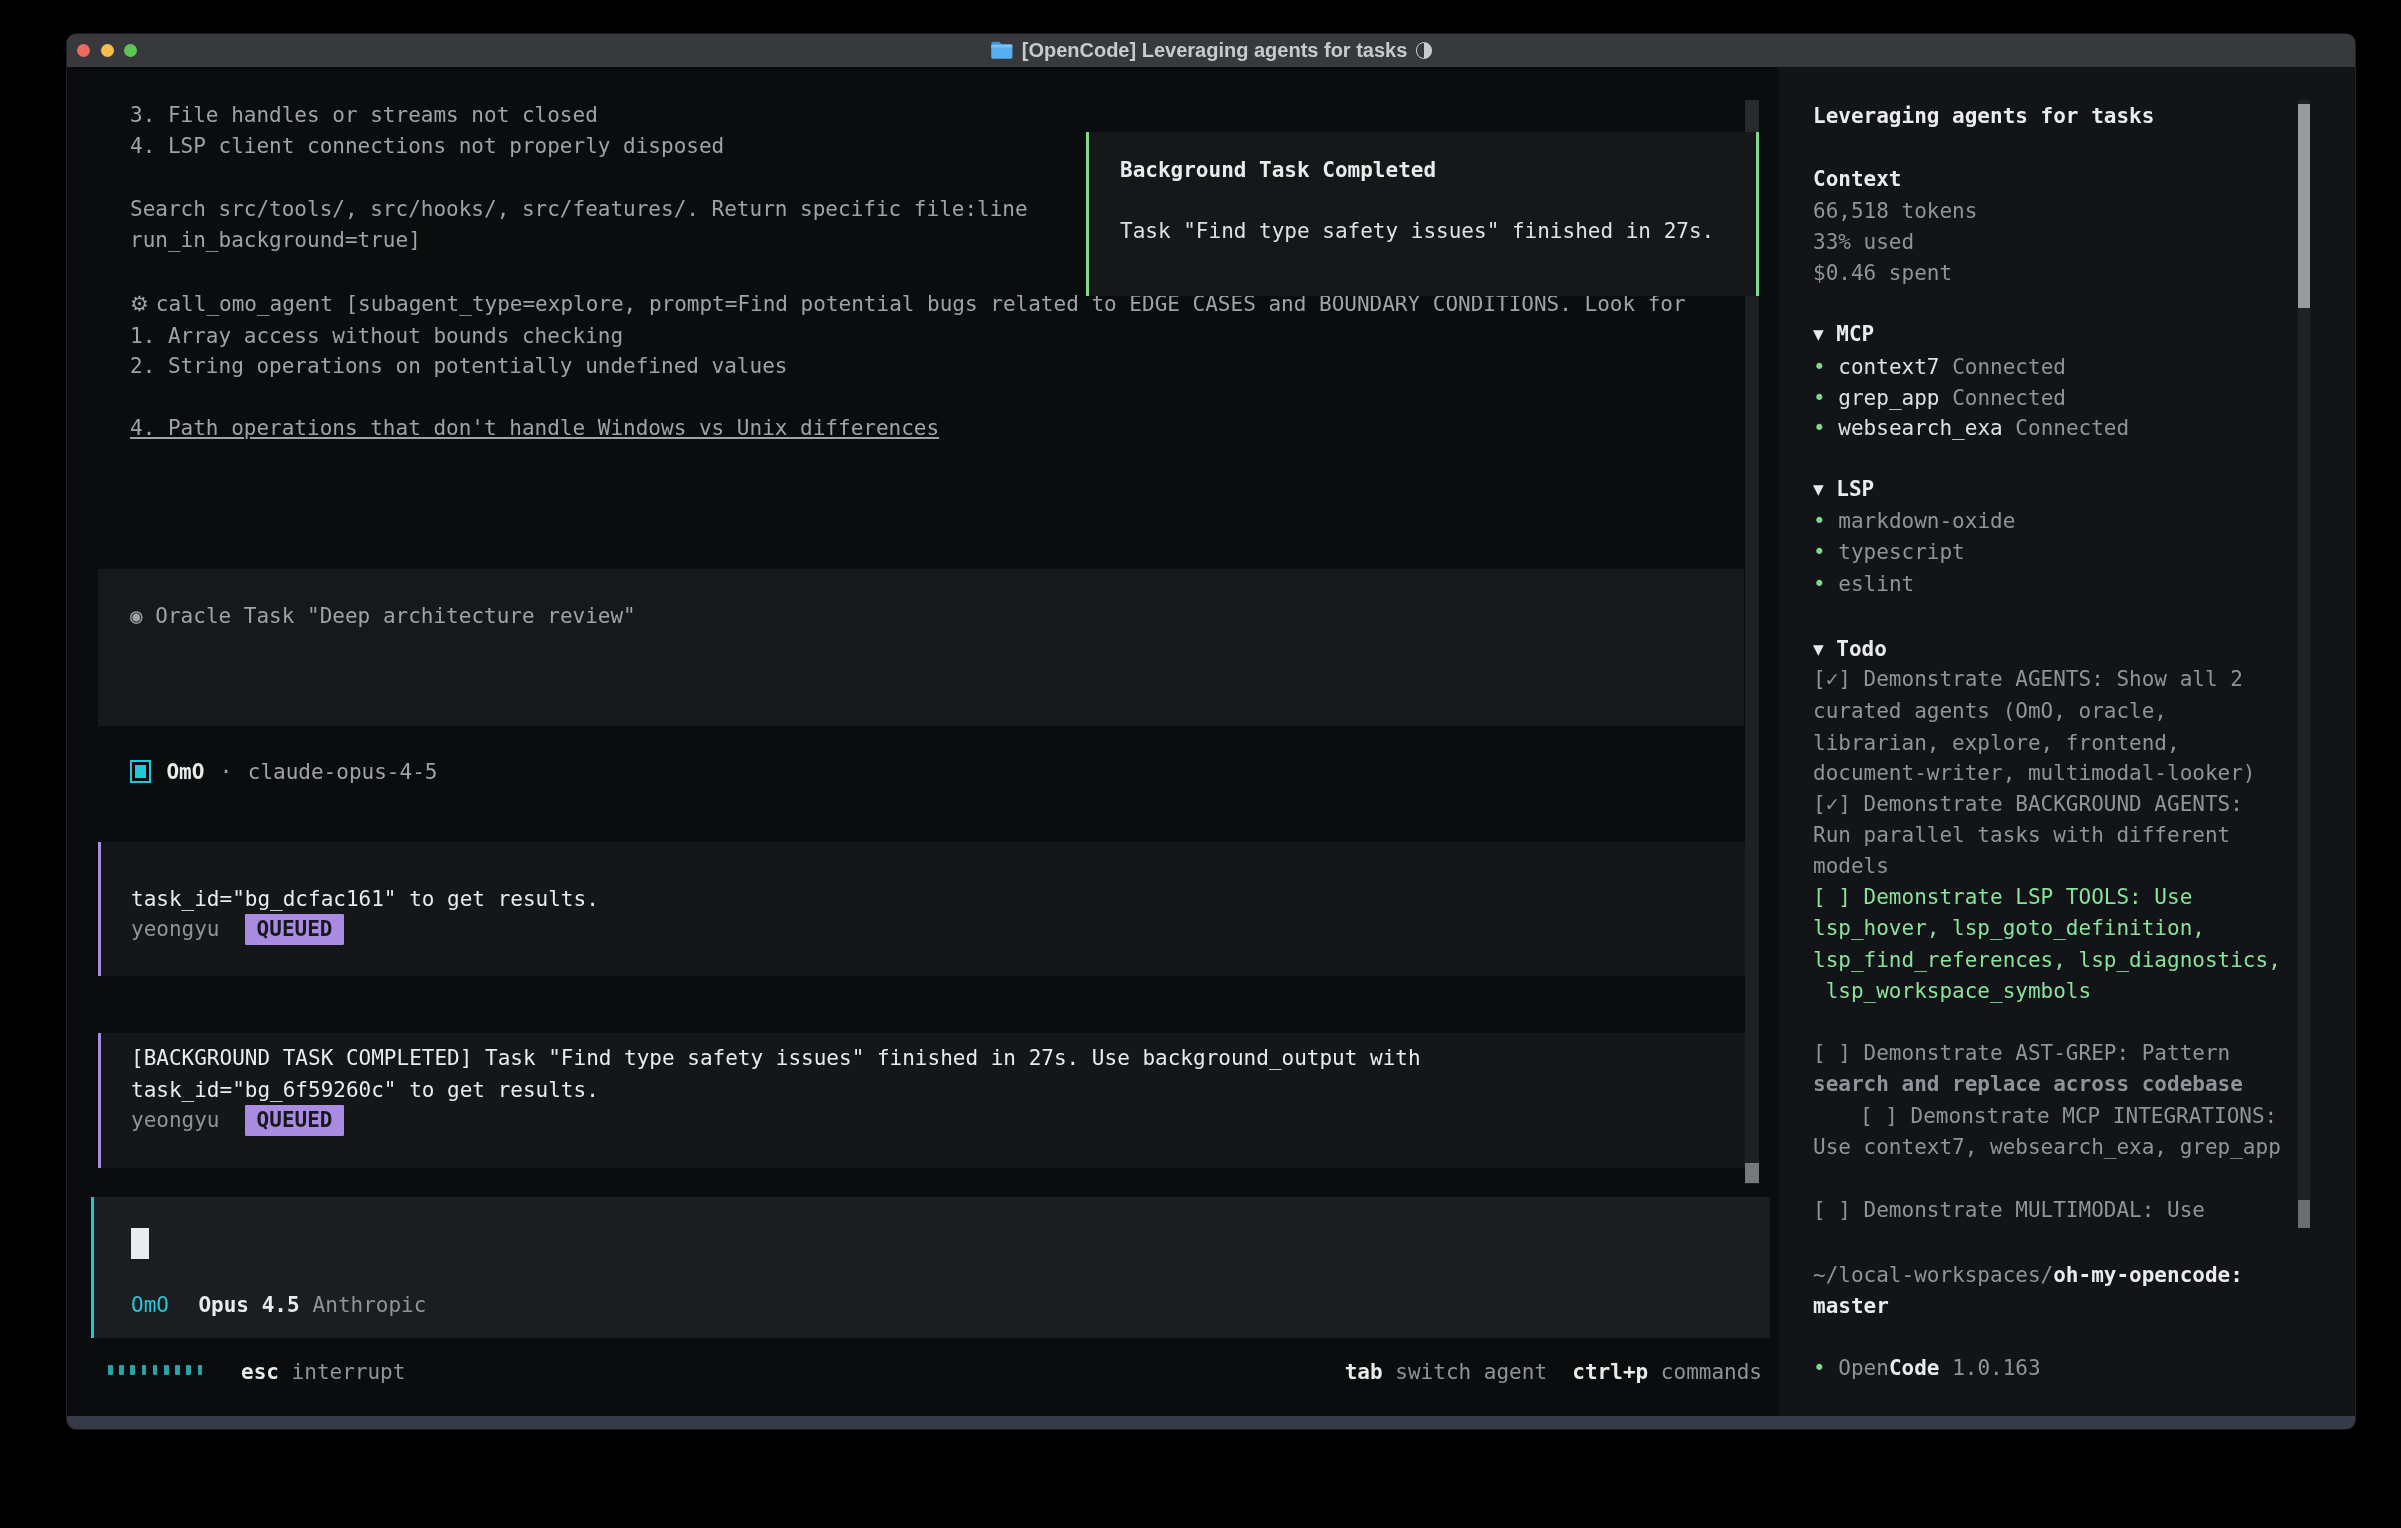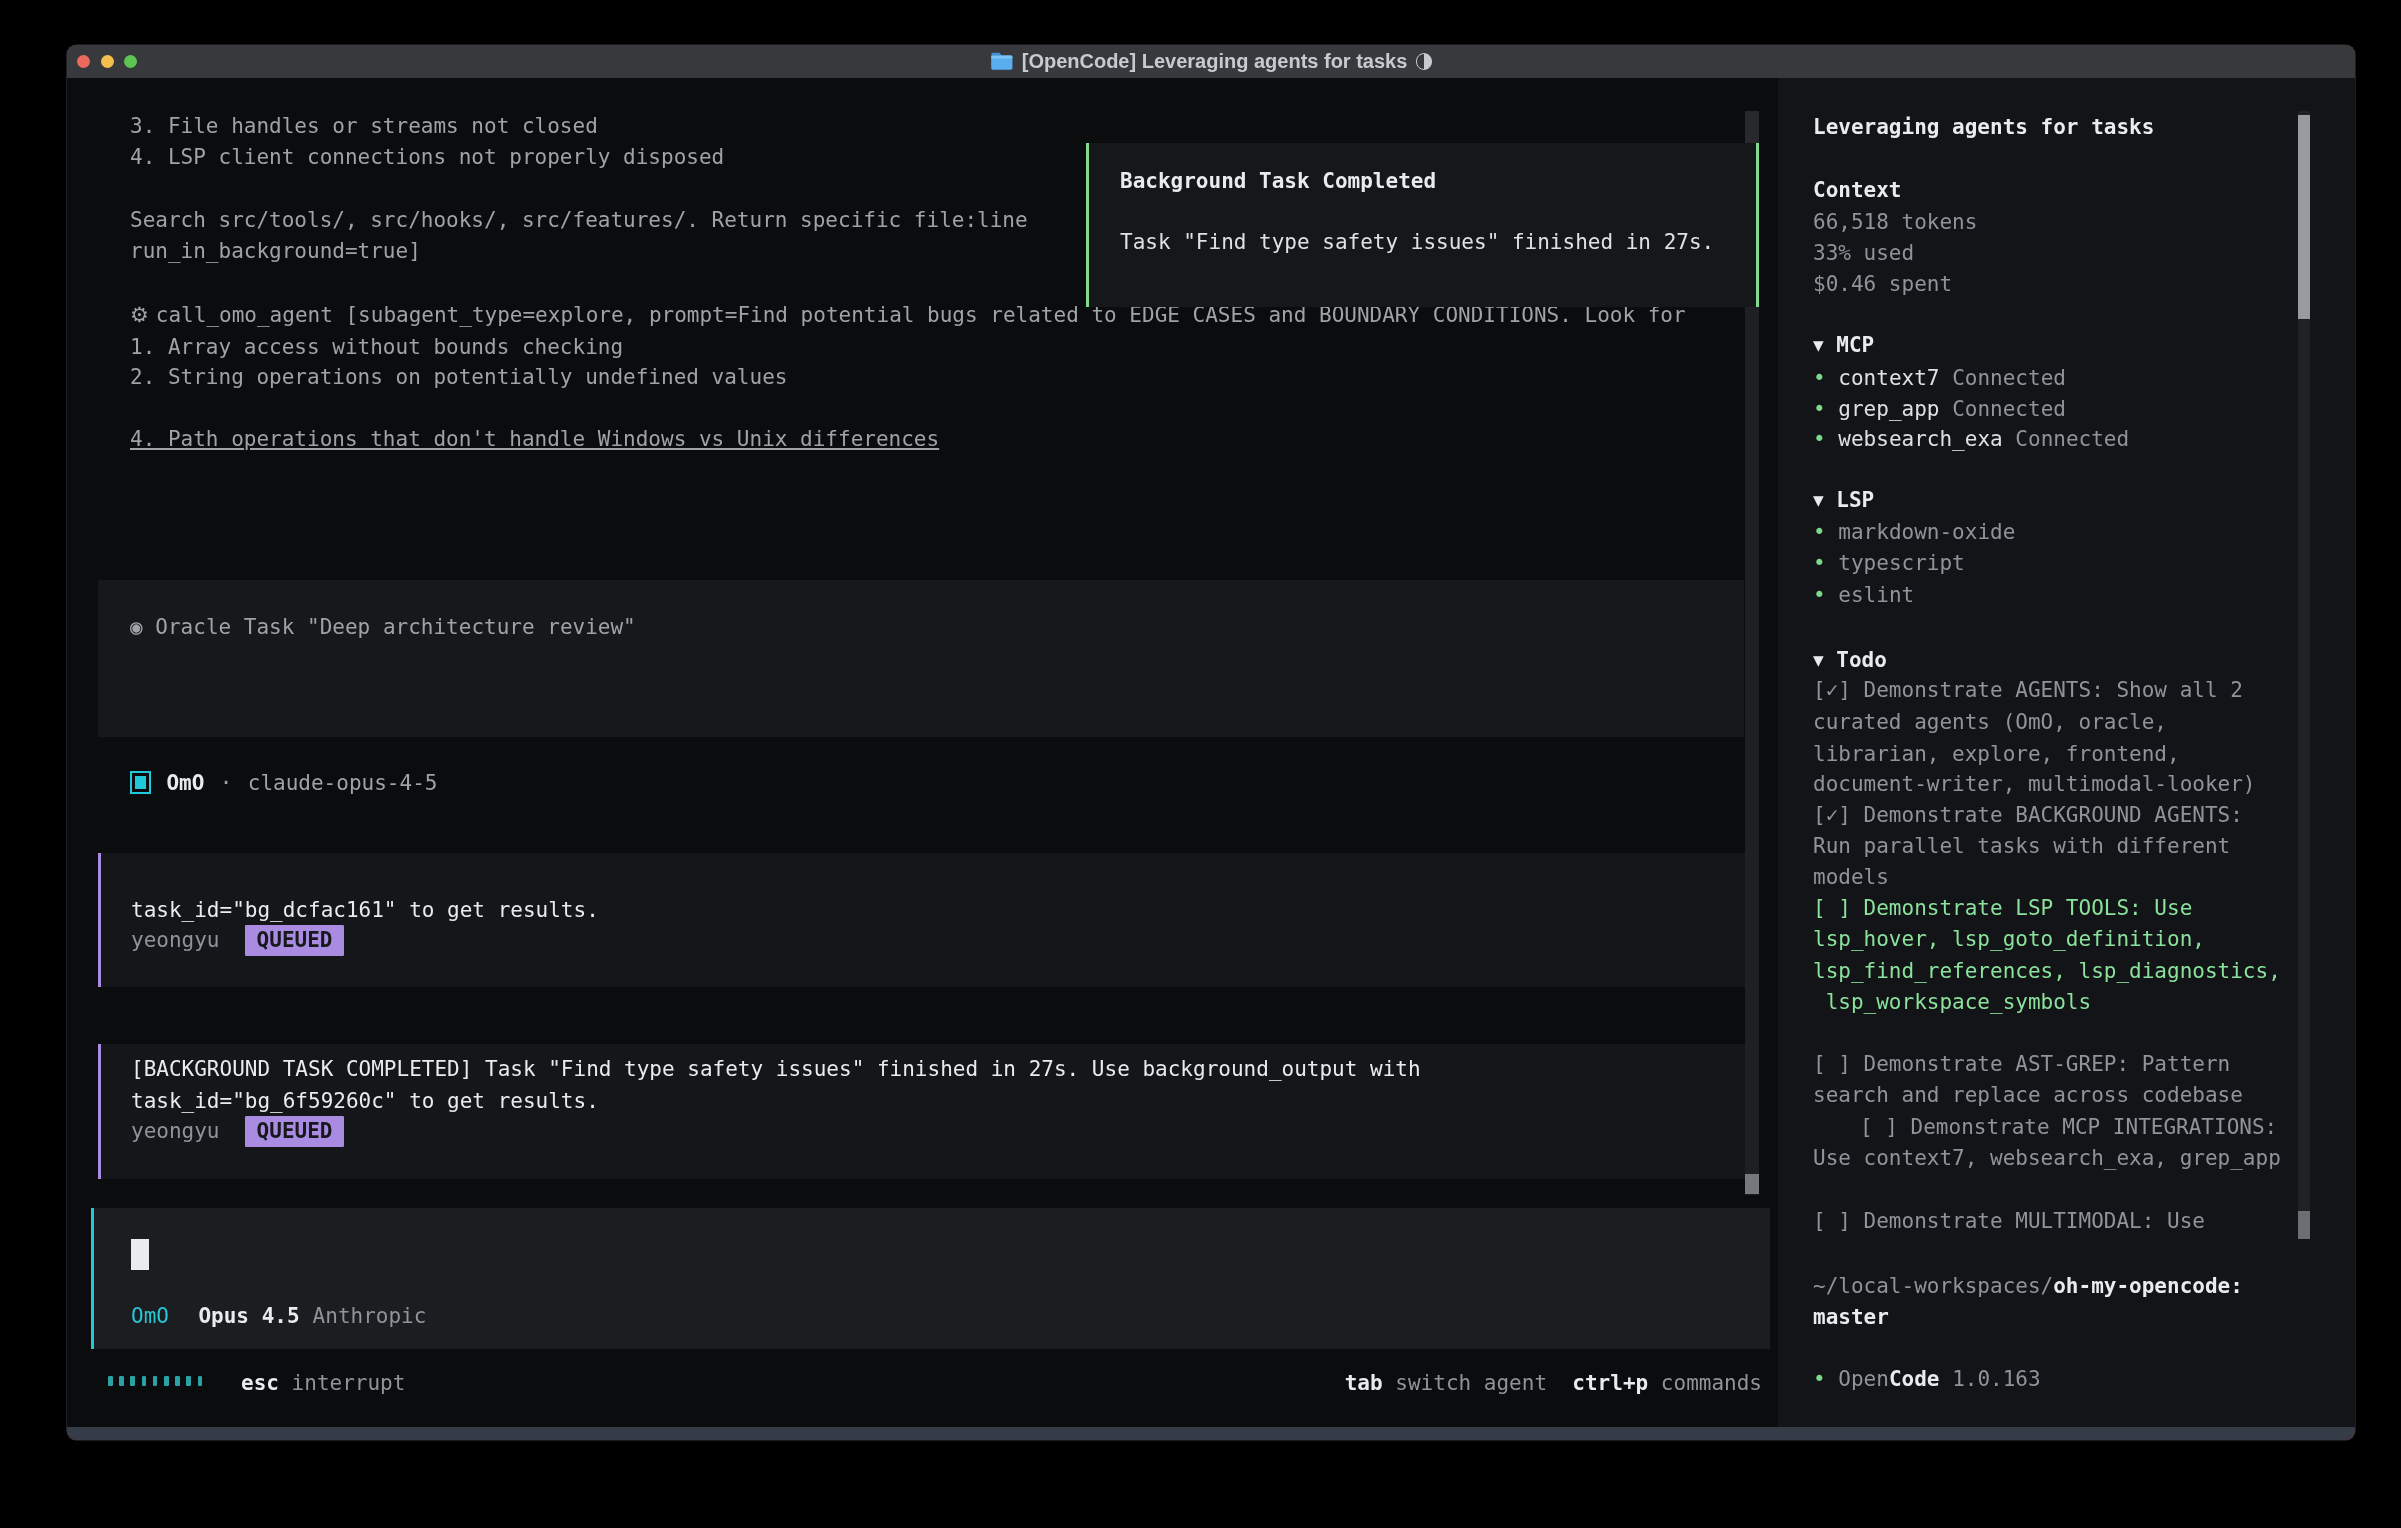--- a/index.html
+++ b/index.html
@@ -1,18 +1,18 @@
 <!DOCTYPE html>
 <html style="font-size:9.5px"><head>
 <meta charset="utf-8">
 <style>
   html,body{margin:0;padding:0;background:#000;}
   body{width:2401px;height:1528px;position:relative;overflow:hidden;
        font-family:"DejaVu Sans Mono","DejaVu Sans",monospace;}
-  .window{position:absolute;left:67px;top:45px;width:2288px;height:1395px;
+  .window{position:absolute;left:67px;top:34px;width:2288px;height:1395px;
           background:#7f1d1d;border-radius:9.5px;overflow:hidden;
           box-shadow:0 0 0 0.6px #33363c;}
   .titlebar{position:absolute;left:0;top:0;right:0;height:32.5px;background:#38393d;
             border-bottom:1.2px solid #1a1b1d;}
   .tl{position:absolute;top:9.5px;width:13px;height:13px;border-radius:50%;}
   .tl.red{left:10px;background:#ec695e;}
   .tl.yellow{left:34px;background:#f5bf4e;}
   .tl.green{left:57px;background:#5ec454;}
   .title-group{position:absolute;left:0;right:0;top:0;height:32.5px;display:flex;
                align-items:center;justify-content:center;gap:8.3px;}
@@ -150,21 +150,21 @@
   <div class="mono-line muted" style="left:1746px;top:694px;">librarian, explore, frontend,</div>
   <div class="mono-line muted" style="left:1746px;top:724px;">document-writer, multimodal-looker)</div>
   <div class="mono-line muted" style="left:1746px;top:755px;">[✓] Demonstrate BACKGROUND AGENTS:</div>
   <div class="mono-line muted" style="left:1746px;top:786px;">Run parallel tasks with different</div>
   <div class="mono-line muted" style="left:1746px;top:817px;">models</div>
   <div class="mono-line green-t" style="left:1746px;top:848px;">[ ] Demonstrate LSP TOOLS: Use</div>
   <div class="mono-line green-t" style="left:1746px;top:879px;">lsp_hover, lsp_goto_definition,</div>
   <div class="mono-line green-t" style="left:1746px;top:911px;">lsp_find_references, lsp_diagnostics,</div>
   <div class="mono-line green-t" style="left:1746px;top:942px;"> lsp_workspace_symbols</div>
   <div class="mono-line muted" style="left:1746px;top:1004px;">[ ] Demonstrate AST-GREP: Pattern</div>
-  <div class="mono-line muted" style="left:1746px;top:1035px;">search and replace across codebase</div>
+  <div class="mono-line muted" style="left:1746px;top:1035px;font-weight:bold;">search and replace across codebase</div>
   <div class="mono-line muted" style="left:1746px;top:1067px;margin-left:47px;">[ ] Demonstrate MCP INTEGRATIONS:</div>
   <div class="mono-line muted" style="left:1746px;top:1098px;">Use context7, websearch_exa, grep_app</div>
   <div class="mono-line muted" style="left:1746px;top:1161px;">[ ] Demonstrate MULTIMODAL: Use</div>
 
   <div class="mono-line" style="left:1746px;top:1226px;"><span class="muted">~/local-workspaces/</span><span class="white bold">oh-my-opencode:</span></div>
   <div class="mono-line white bold" style="left:1746px;top:1257px;">master</div>
 
   <div class="mono-line" style="left:1746px;top:1319px;"><span class="bullet">•</span> <span class="muted">Open</span><span class="white bold">Code</span> <span class="muted">1.0.163</span></div>
 
   <div class="scroll-track" style="left:2231px;top:66px;width:11.8px;height:1128px;background:#1f2125;"></div>

